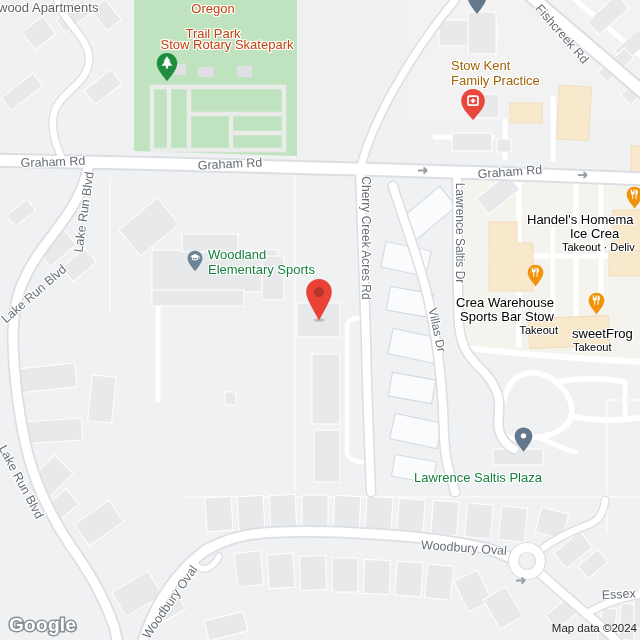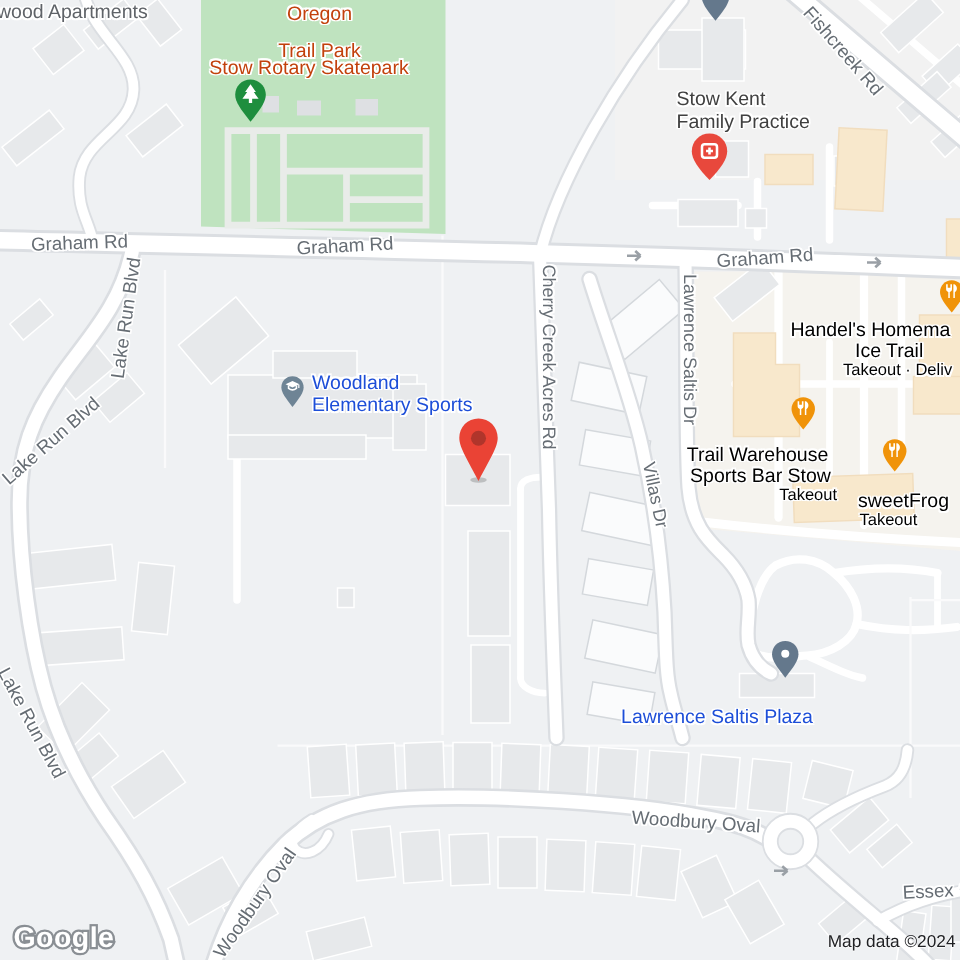--- a/index.html
+++ b/index.html
@@ -4,21 +4,21 @@
 <style>
   html,body{margin:0;padding:0}
   body{width:640px;height:640px;overflow:hidden;position:relative;background:#EFF1F3;
        font-family:"Liberation Sans",sans-serif;-webkit-font-smoothing:antialiased}
   #map-svg{position:absolute;left:0;top:0}
   .lbl{position:absolute;white-space:nowrap;color:#666D74;font-size:12.5px;line-height:14px;font-weight:400;
        text-shadow:0 1px 0 #fff,0 -1px 0 #fff,1px 0 0 #fff,-1px 0 0 #fff,
                    1px 1px 0 #fff,-1px -1px 0 #fff,1px -1px 0 #fff,-1px 1px 0 #fff;}
   .poi{font-size:13px;line-height:15px;font-weight:500}
   .sub{font-size:11px;line-height:12px;font-weight:400}
-  .green{color:#c2410c}.red{color:#404040}.orange{color:#000000}.slate{color:#1d4ed8}.gray{color:#5F6368}
+  .green{color:#c2410c}.red{color:#a16207}.orange{color:#000000}.slate{color:#15803d}.gray{color:#5F6368}
   .ctr{transform:translateX(-50%)}
   .rot{transform:translate(-50%,-50%)}
   .pin{position:absolute}
   #attribution{position:absolute;right:3px;top:622px;font-size:11.5px;color:#202124;
        text-shadow:0 0 2px #fff,0 1px 0 rgba(255,255,255,.8)}
   #google-logo{position:absolute;left:6px;top:612px}
 </style>
 </head>
 <body>
 
@@ -208,33 +208,33 @@
 <div class="lbl rot" style="left:460px;top:233px;font-size:12px;transform:translate(-50%,-50%) rotate(90deg)">Lawrence Saltis Dr</div>
 <div class="lbl rot" style="left:437px;top:330px;font-size:12px;transform:translate(-50%,-50%) rotate(78deg)">Villas Dr</div>
 <div class="lbl rot" style="left:464px;top:548px;transform:translate(-50%,-50%) rotate(4deg)">Woodbury Oval</div>
 <div class="lbl rot" style="left:170px;top:602px;transform:translate(-50%,-50%) rotate(-55deg)">Woodbury Oval</div>
 <div class="lbl rot" style="left:625px;top:594px;transform:translate(-50%,-50%) rotate(-3deg)">Essex C</div>
 
 <div class="lbl poi gray" style="left:-2px;top:0px">wood Apartments</div>
 
 <div class="lbl poi green ctr" style="left:213px;top:1px">Oregon</div>
 <div class="lbl poi green ctr" style="left:213px;top:26px">Trail Park</div>
-<div class="lbl poi green ctr" style="left:206px;top:37px">Stow Rotary Skatepark</div>
+<div class="lbl poi green ctr" style="left:227px;top:37px">Stow Rotary Skatepark</div>
 
 <div class="lbl poi red" style="left:451px;top:58px">Stow Kent</div>
 <div class="lbl poi red" style="left:451px;top:73px">Family Practice</div>
 
 <div class="lbl poi slate" style="left:208px;top:247px">Woodland</div>
 <div class="lbl poi slate" style="left:208px;top:262px">Elementary Sports</div>
 
 <div class="lbl poi orange" style="left:527px;top:212px">Handel's Homema</div>
-<div class="lbl poi orange" style="left:570px;top:226px">Ice Trail</div>
+<div class="lbl poi orange" style="left:570px;top:226px">Ice Crea</div>
 <div class="lbl sub orange" style="left:562px;top:241px">Takeout · Deliv</div>
 
-<div class="lbl poi orange ctr" style="left:505px;top:295px">Trail Warehouse</div>
+<div class="lbl poi orange ctr" style="left:505px;top:295px">Crea Warehouse</div>
 <div class="lbl poi orange ctr" style="left:507px;top:309px">Sports Bar Stow</div>
 <div class="lbl sub orange" style="left:558px;top:324px;transform:translateX(-100%)">Takeout</div>
 
 <div class="lbl poi orange" style="left:572px;top:326px">sweetFrog</div>
 <div class="lbl sub orange" style="left:573px;top:341px">Takeout</div>
 
 <div class="lbl poi slate ctr" style="left:478px;top:470px">Lawrence Saltis Plaza</div>
 
 <svg class="pin" style="left:156px;top:52px" width="22" height="30" viewBox="0 0 22 30">
   <path d="M11,1 C5.2,1 .8,5.5 .8,11.2 C.8,16 4.5,21 11,29.2 C17.5,21 21.2,16 21.2,11.2 C21.2,5.5 16.8,1 11,1 Z" fill="#1E8E3E"></path>

